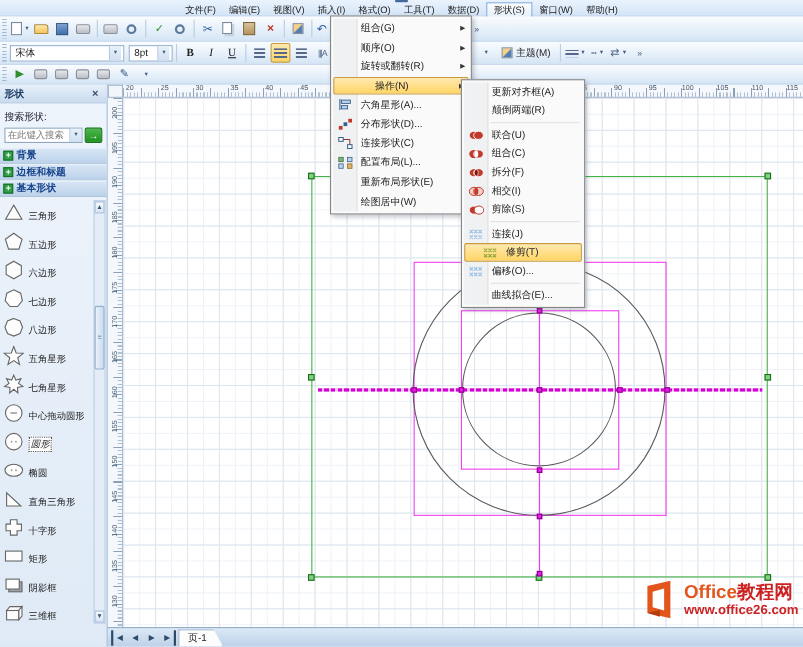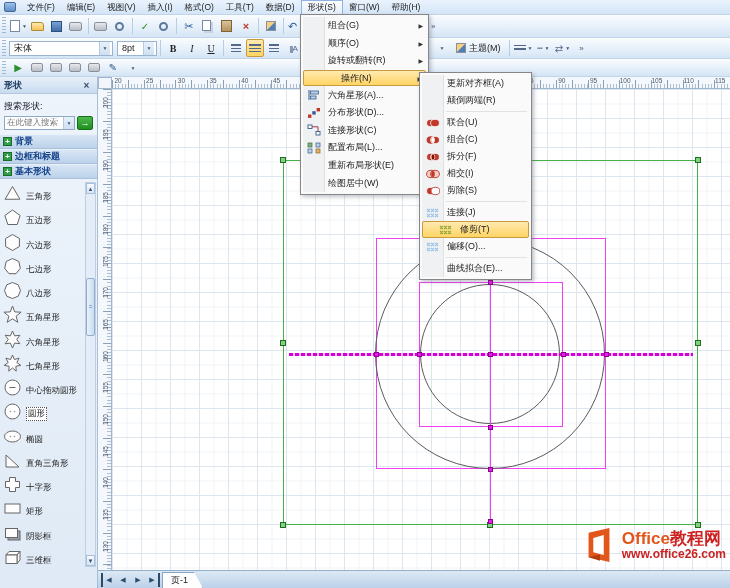--- a/index.html
+++ b/index.html
@@ -3,21 +3,21 @@
 <meta charset="utf-8">
 <style>
   * { margin:0; padding:0; box-sizing:border-box; }
   html,body { width:730px; height:588px; overflow:hidden; }
   body { font-family:"Liberation Sans","DejaVu Sans",sans-serif; font-size:9px; color:#222; }
   #app { position:relative; width:730px; height:588px; background:#dce9f8; overflow:hidden; }
 
   
   .menubar { position:absolute; left:0; top:0; width:730px; height:15px;
     background:linear-gradient(#eaf3fd,#d4e5f7); border-bottom:1px solid #c0d4ea;
-    display:flex; align-items:center; font-size:8.5px; }
+    display:flex; align-items:center; font-size:8.5px;flex-direction:column; }
   .app-icon { width:12px; height:10px; margin:0 5px 0 4px; background:linear-gradient(#9ec2ea,#5f8fc6);
     border:1px solid #44699a; border-radius:2px; }
   .menubar-item { padding:0 6px; height:15px; line-height:15px; cursor:default; white-space:nowrap; }
   .menubar-item.open { background:linear-gradient(#fdfdfe,#e4eefa); border:1px solid #8db2e3; line-height:13px; }
 
   
   .toolbar { position:absolute; left:0; width:730px;
     background:linear-gradient(#fafcfe 0%,#e6f0fa 55%,#d5e5f5 100%); border-bottom:1px solid #c0d4ea;
     display:flex; align-items:center; gap:1px; }
   #toolbar1 { top:15px; height:23px; }
@@ -89,21 +89,21 @@
   .sb-section { height:15px; display:flex; align-items:center; gap:3px; padding:0 3px;
     background:linear-gradient(#d8e6f5,#bcd2ea); border-top:1px solid #e8f1fa; border-bottom:1px solid #a9c0da;
     color:#15428b; font-weight:bold; }
   .sb-plus { width:9px; height:9px; background:#2f9e44; border:1px solid #1b6b2b; color:#fff; font-size:8px;
     line-height:7px; text-align:center; flex:none; }
   #shape-list { position:absolute; left:0; top:105px; bottom:21px; width:85px; padding-left:3px;
     display:flex; flex-direction:column; justify-content:space-between; }
   .shape-item { display:flex; align-items:flex-end; gap:4px; height:21px; }
   .shape-item svg { flex:none; }
   .shape-label { font-size:8.5px; white-space:nowrap; }
-  .shape-item.selected .shape-label { border:1px dotted #555; background:#fff; padding:0 1px; }
+  .shape-item.selected .shape-label { border:1px dotted #555; background:#fff; padding:0 1px;font-style:italic; }
   
   #sb-scroll { position:absolute; right:1px; top:105px; bottom:21px; width:11px;
     background:#e4edf7; border:1px solid #bccfe4; }
   .sb-arrow { position:absolute; left:0; width:9px; height:11px; display:flex; align-items:center; justify-content:center;
     font-size:6px; color:#39516e; background:linear-gradient(#f6fafd,#d7e5f4); border:1px solid #a9c0da; }
   #sb-up { top:0; } #sb-down { bottom:0; }
   #sb-thumb { position:absolute; left:0; top:95px; width:9px; height:58px;
     background:linear-gradient(90deg,#e9f2fb,#c9dcf0); border:1px solid #93aecb; border-radius:2px; }
   #sb-thumb::after { content:""; position:absolute; left:2px; right:2px; top:26px;
     height:5px; background:repeating-linear-gradient(#8fa9c6 0 1px, transparent 1px 2.5px); }
@@ -389,26 +389,20 @@
             <svg width="19" height="19" viewBox="0 0 19 19">
               <polygon points="9.5,1.5 15.2,3.8 17.5,9.5 15.2,15.2 9.5,17.5 3.8,15.2 1.5,9.5 3.8,3.8" fill="#fdfdfd" stroke="#666" stroke-width="1"></polygon>
             </svg>
             <span class="shape-label">八边形</span>
           </div>
           <div class="shape-item">
             <svg width="19" height="19" viewBox="0 0 19 19">
               <polygon points="9.5,1.0 11.7,6.9 18.1,7.2 13.1,11.2 14.8,17.3 9.5,13.8 4.2,17.3 5.9,11.2 0.9,7.2 7.3,6.9" fill="#fdfdfd" stroke="#666" stroke-width="1"></polygon>
             </svg>
             <span class="shape-label">五角星形</span>
-          </div>
-          <div class="shape-item">
-            <svg width="19" height="19" viewBox="0 0 19 19">
-              <polygon points="9.5,1.0 11.6,5.9 16.9,5.3 13.7,9.5 16.9,13.7 11.6,13.1 9.5,18.0 7.4,13.1 2.1,13.8 5.3,9.5 2.1,5.2 7.4,5.9" fill="#fdfdfd" stroke="#666" stroke-width="1"></polygon>
-            </svg>
-            <span class="shape-label">六角星形</span>
           </div>
           <div class="shape-item">
             <svg width="19" height="19" viewBox="0 0 19 19">
               <polygon points="9.5,1.0 11.4,5.5 16.1,4.2 13.8,8.5 17.8,11.4 12.9,12.2 13.2,17.2 9.5,13.9 5.8,17.2 6.1,12.2 1.2,11.4 5.2,8.5 2.9,4.2 7.6,5.5" fill="#fdfdfd" stroke="#666" stroke-width="1"></polygon>
             </svg>
             <span class="shape-label">七角星形</span>
           </div>
           <div class="shape-item">
             <svg width="19" height="19" viewBox="0 0 19 19">
               <circle cx="9.5" cy="9.5" r="7.5" fill="#fdfdfd" stroke="#666" stroke-width="1"></circle>

